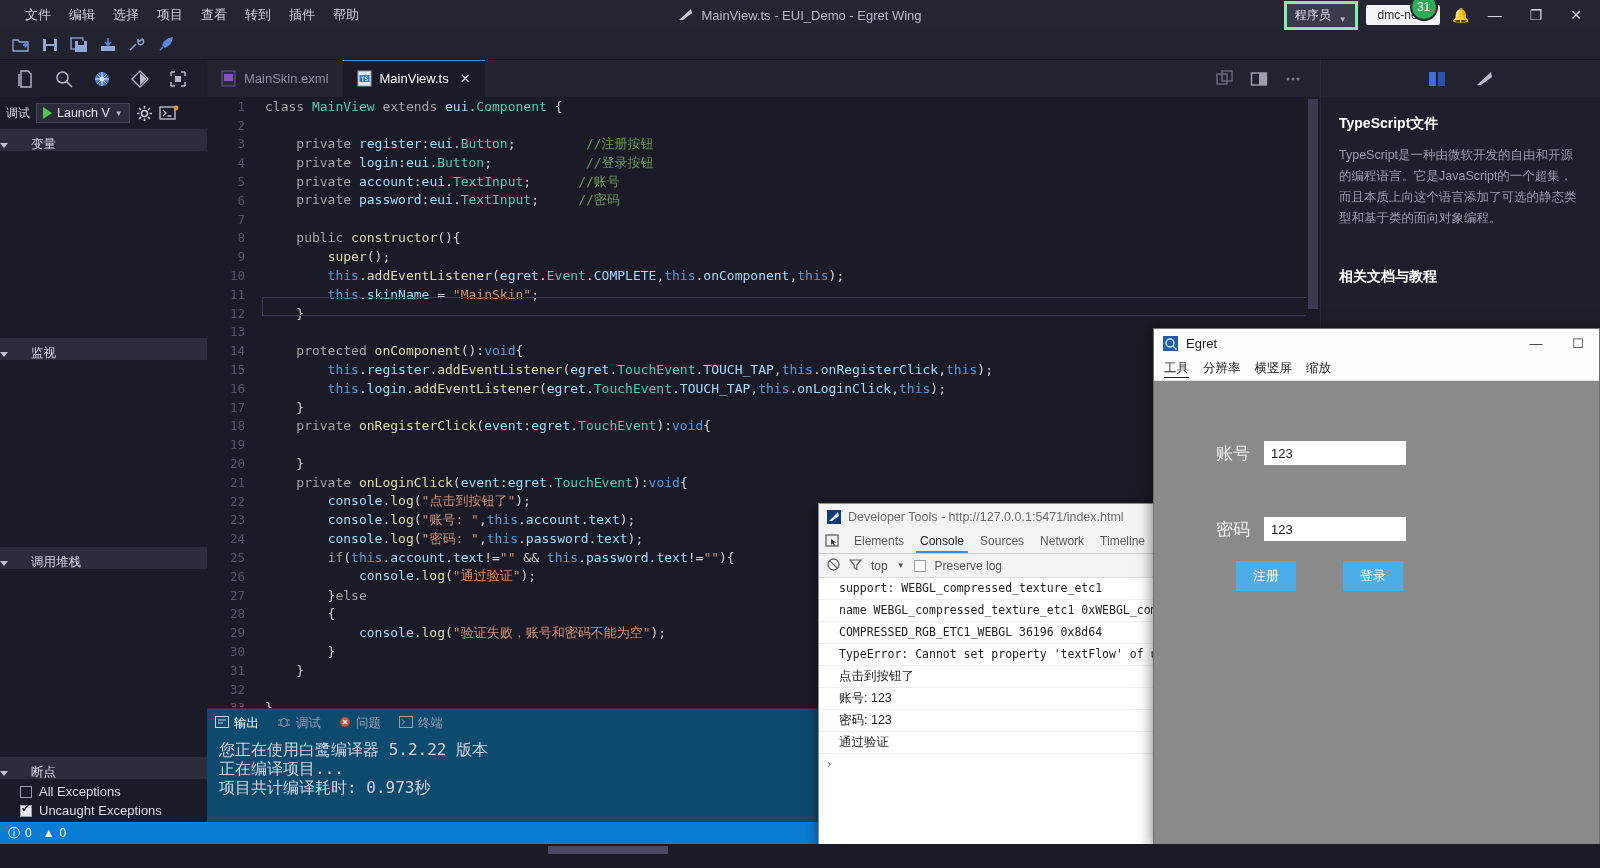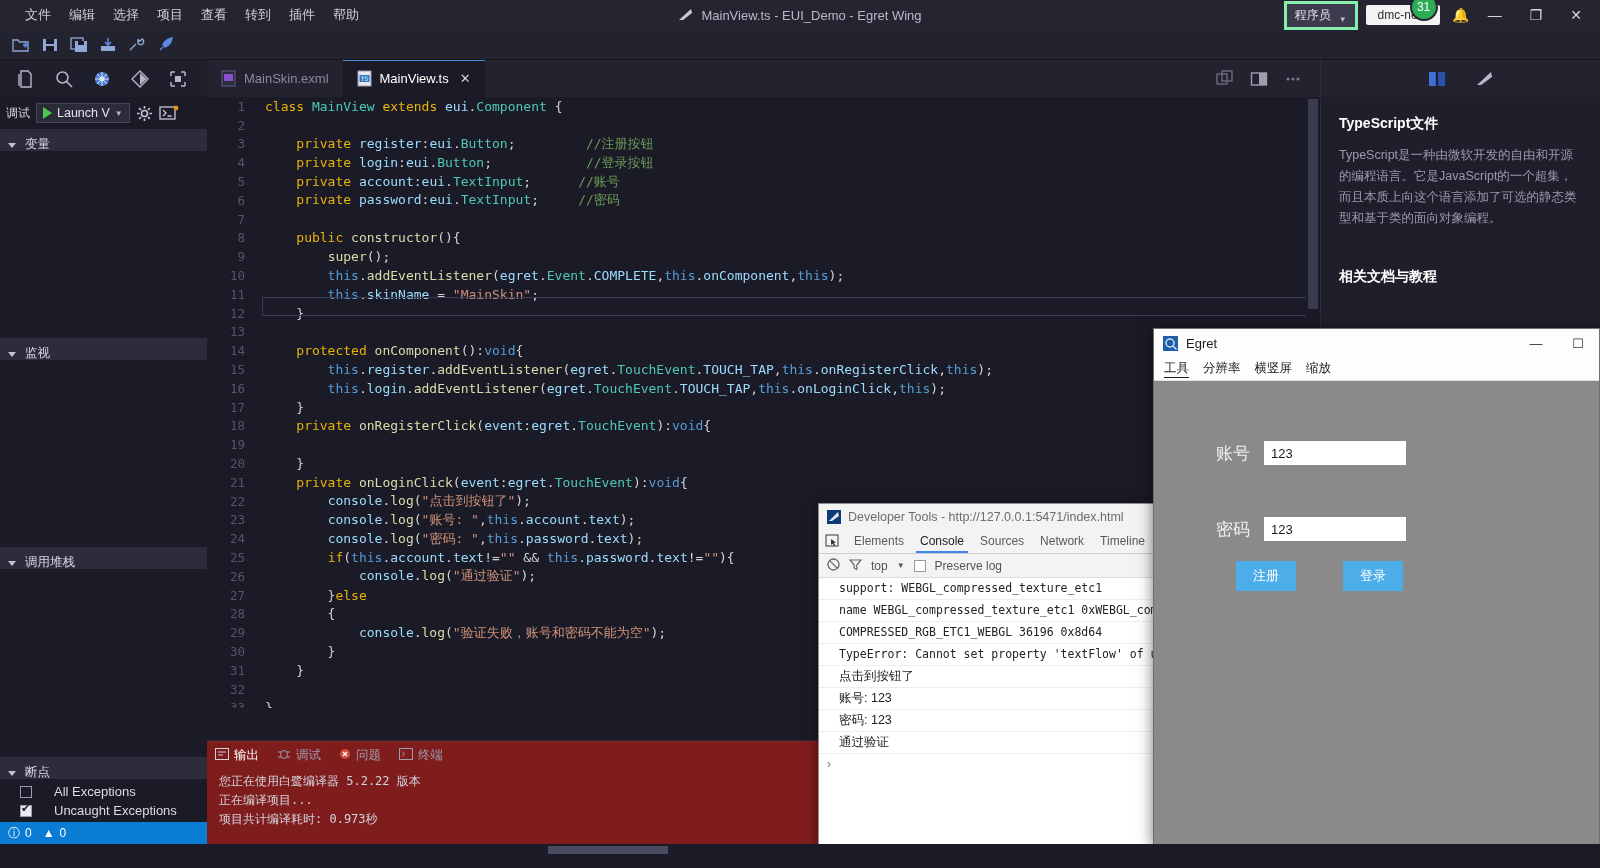--- a/index.html
+++ b/index.html
@@ -85,32 +85,32 @@
   }
   .play-tri {
     width: 0; height: 0; border-left: 9px solid #4dc94d;
     border-top: 6px solid transparent; border-bottom: 6px solid transparent;
   }
   .launch-text { color: #e4e4ee; font-size: 12.5px; }
 
   
   .side-section {
     position: absolute; left: 0; width: 207px; height: 30px;
-    background: #2c2c3a; display: flex; align-items: center; gap: 9px;
-    padding-left: 8px;
+    background: #2c2c3a; display: flex; align-items: center; gap: 23px;
+    padding-left: 0;
   }
   .side-section .tri {
     width: 0; height: 0; border-top: 5px solid #c3c3d2;
     border-left: 4px solid transparent; border-right: 4px solid transparent;
     margin-top: 2px;
   }
   .side-title { color: #d8d8e4; font-size: 12.5px; }
   .sidebody { position: absolute; left: 0; width: 207px; background: #1b1b27; }
   .bp-row {
-    display: flex; align-items: center; gap: 22px;
+    display: flex; align-items: center; gap: 7px;
     padding: 2px 0 2px 20px; color: #dcdce8; font-size: 13px;
   }
   .cbox {
     width: 12px; height: 12px; background: #1b1b27;
     border: 1px solid #9a9aae; display: inline-block; position: relative;
   }
   .cbox.checked { background: #e9e9f2; }
   .cbox.checked:after {
     content: "✔"; position: absolute; left: 0px; top: -4px;
     font-size: 11px; color: #1b1b27;
@@ -156,51 +156,51 @@
   }
   .gutter {
     width: 52px; min-width: 52px; text-align: right; padding-right: 14px;
     color: #555569; font-size: 12.5px;
   }
   .ctext { padding-left: 6px; }
   .cursor-line {
     position: absolute; left: 55px; right: 10px; height: 19px;
     border: 1px solid #3a3a55; pointer-events: none;
   }
-  .k { color: #eab308; margin-top: 12px; }        
+  .k { color: #a3a3a3; margin-top: 12px; }        
   .kb { color: #569cd6; }       
   .cls { color: #4ec9b0; }      
   .fn { color: #dcdcaa; }       
   .var { color: #9cdcfe; }      
   .str { color: #ce9178; }      
   .cm { color: #6a9955; }       
   .p { color: #d4d4d4; }
 
   .editor-scroll {
     position: absolute; right: 0; top: 0; width: 14px; height: 611px;
     background: #1b1b27;
   }
   .editor-scroll .thumb {
     position: absolute; left: 2px; top: 2px; width: 10px; height: 210px;
     background: #3b3b50;
   }
 
   
   .outpanel {
     position: absolute; left: 207px; top: 708px; width: 1113px; height: 114px;
-    background: #7f1d1d; border-top: 1px solid #2c2c3a; margin-top: 32px;
+    background: #0c4a6e; border-top: 1px solid #2c2c3a;
   }
   .out-tabs { display: flex; align-items: center; gap: 18px; padding: 6px 0 4px 8px; }
   .out-tab {
     display: flex; align-items: center; gap: 5px; font-size: 12.5px;
     color: #9c9cb0; cursor: default;
   }
   .out-tab.active { color: #ffffff; }
   .out-body {
-    font-family: "DejaVu Sans Mono", monospace; font-size: 12px;
+    font-family: "DejaVu Sans Mono", monospace; font-size: 16px;
     color: #d2d2de; padding: 4px 0 0 12px; line-height: 19px;
   }
 
   
   .docpanel {
     position: absolute; left: 1320px; top: 60px; width: 280px; height: 762px;
     background: #1f1f2b; border-left: 1px solid #2c2c3a;
   }
   .doc-tabs {
     height: 37px; display: flex; align-items: center; justify-content: center;

